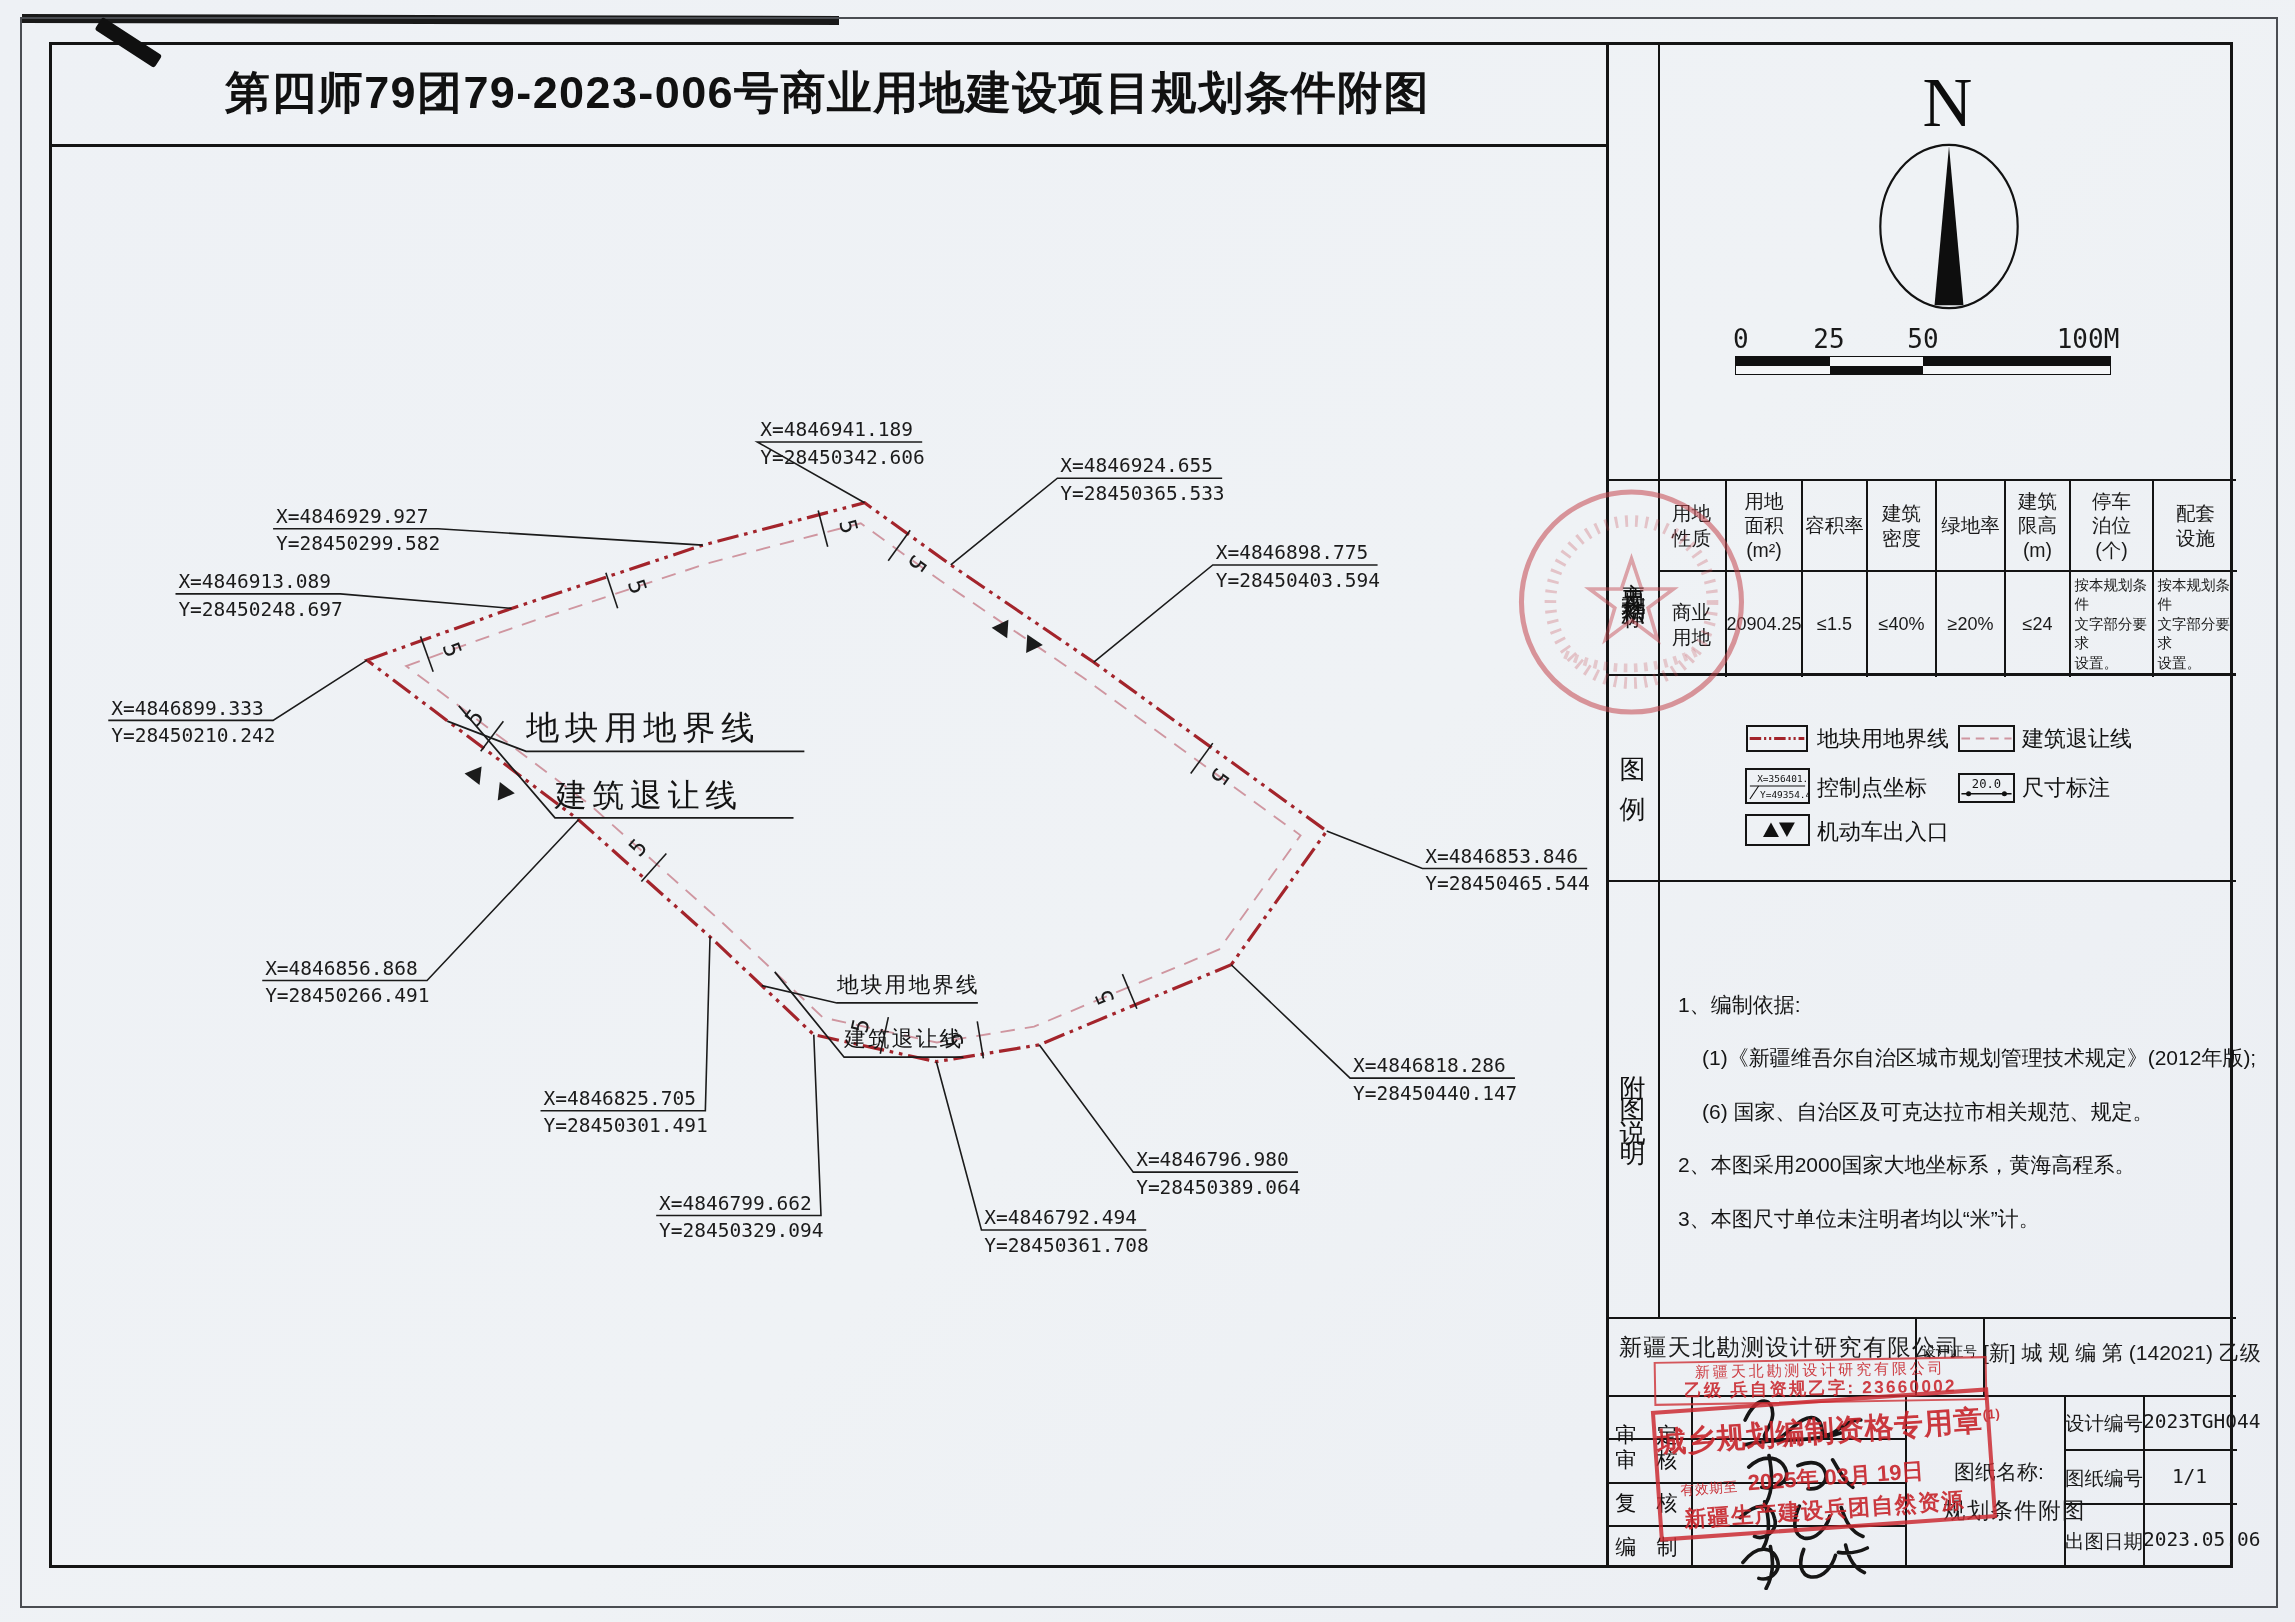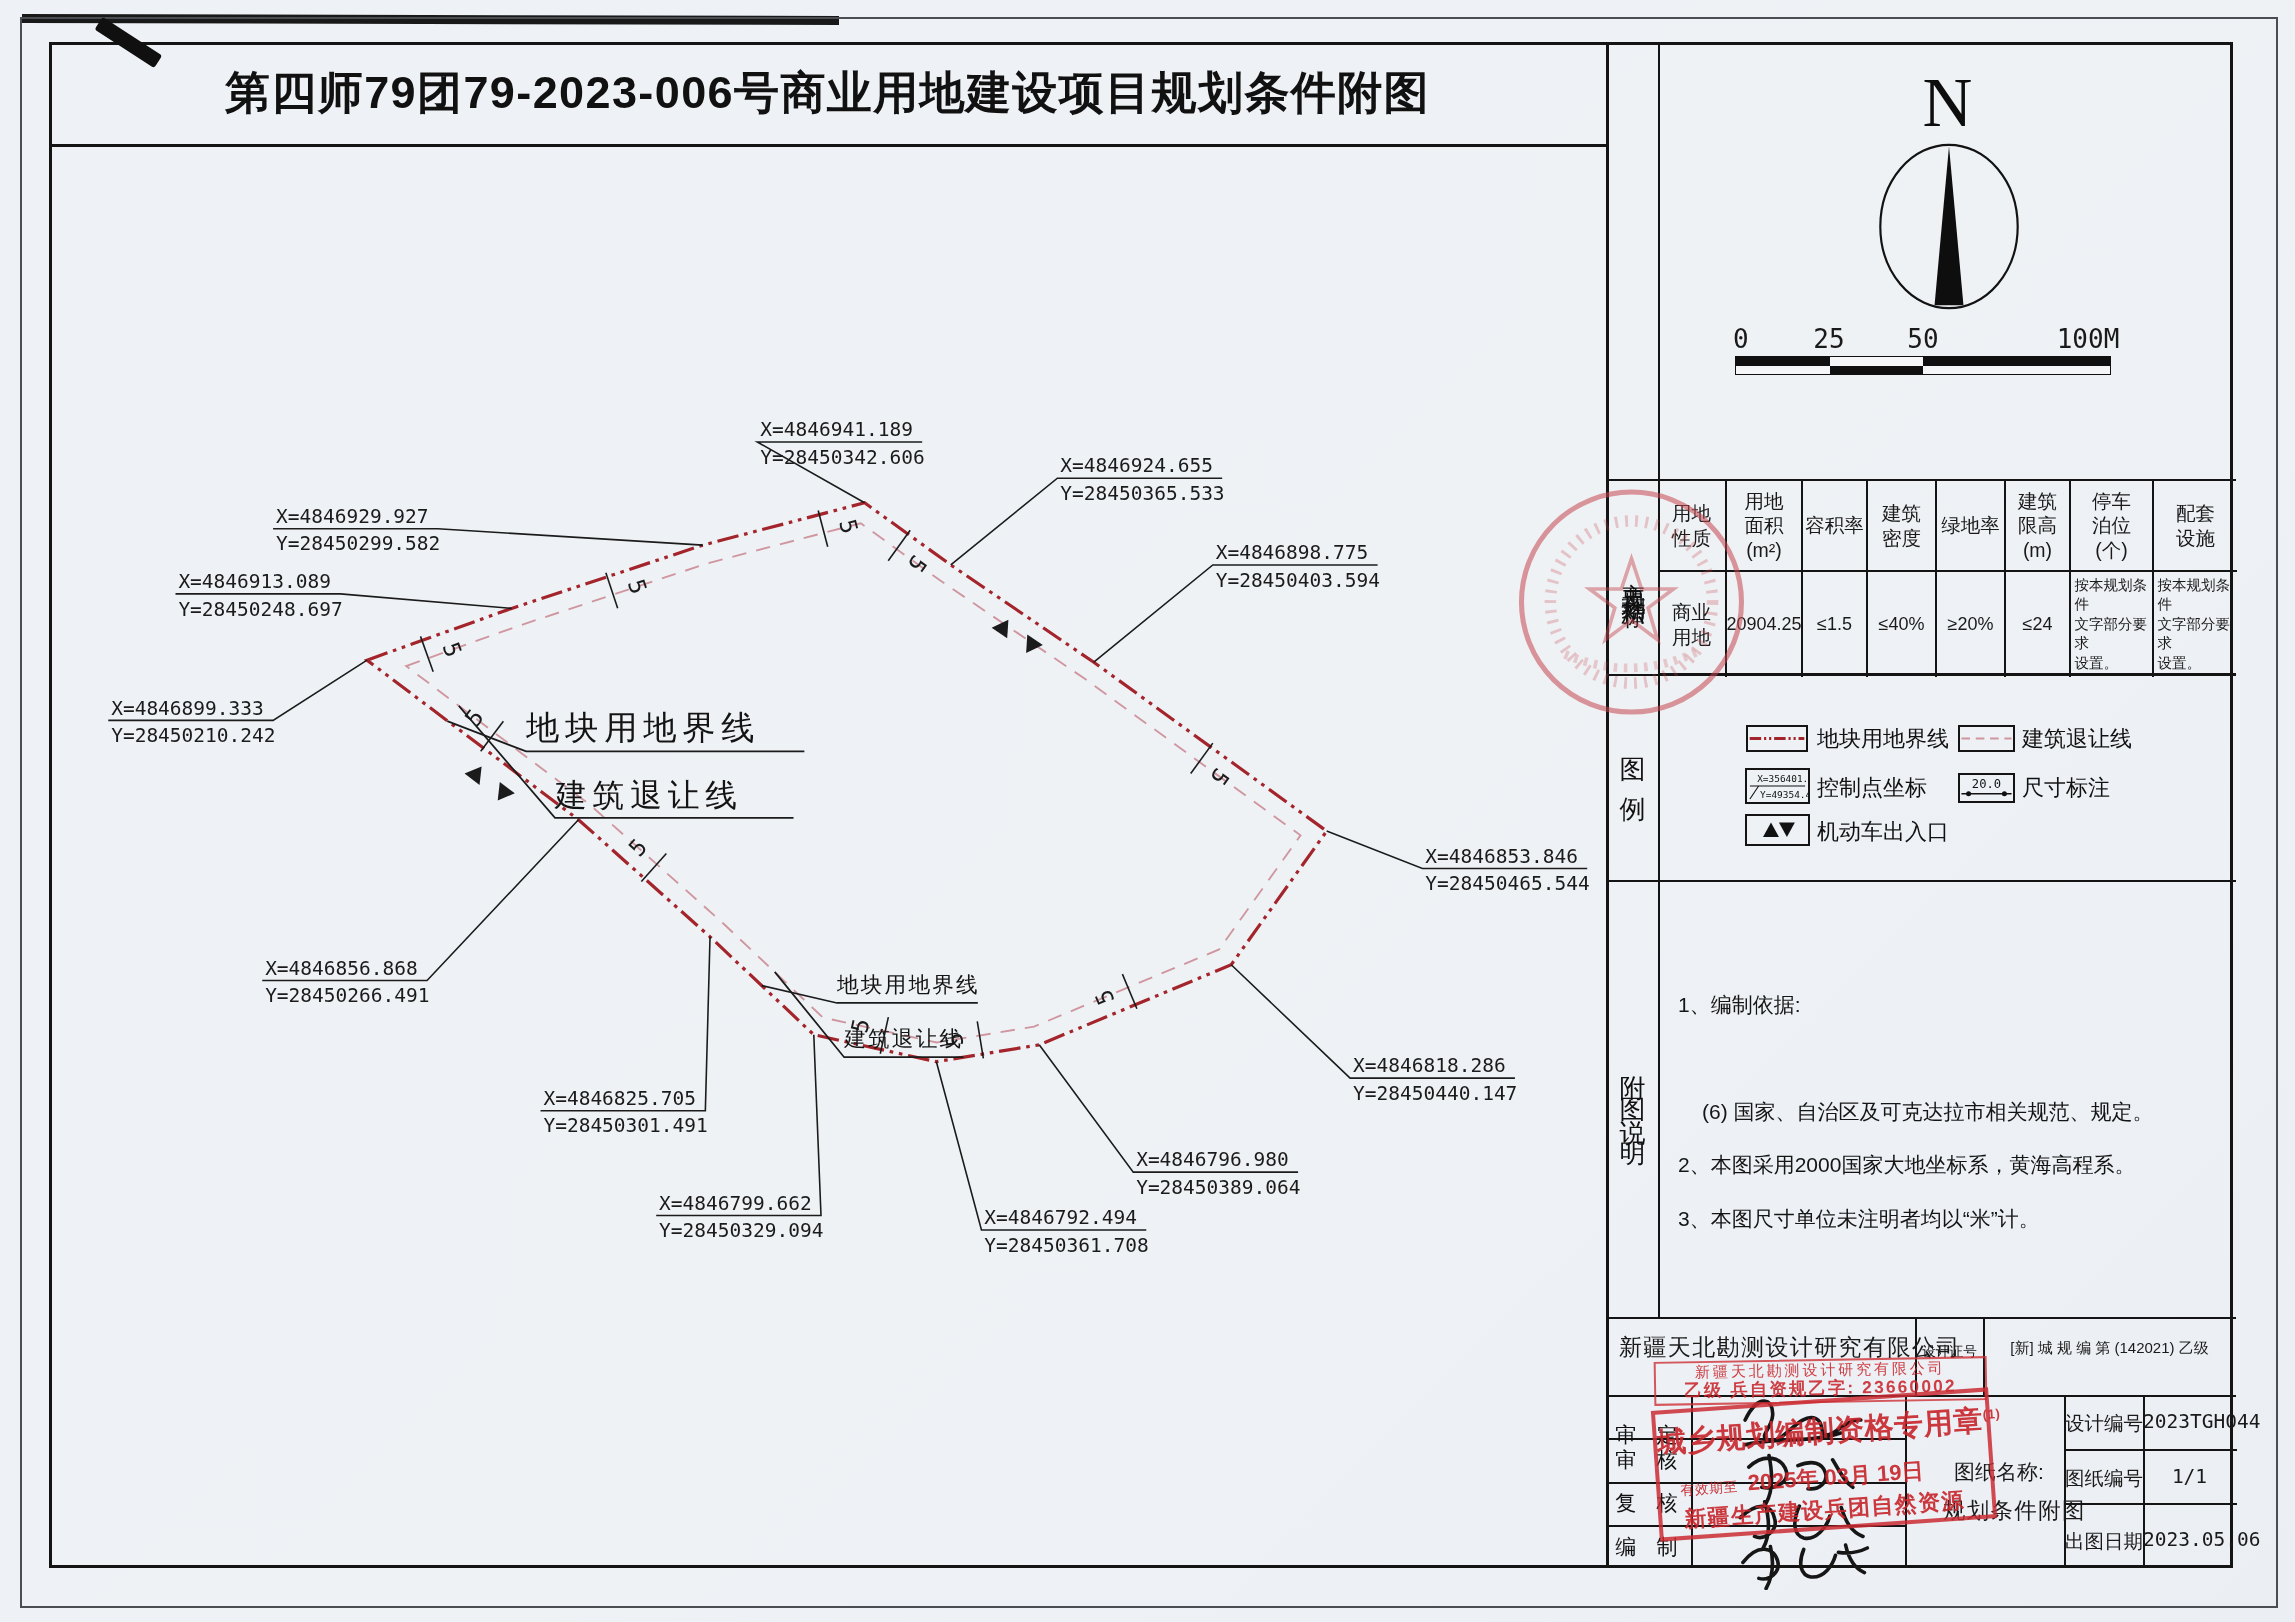--- a/index.html
+++ b/index.html
@@ -56,21 +56,21 @@
   
   .leg-label{font-size:22px;color:#111;position:absolute;white-space:nowrap;}
   .leg-box{position:absolute;border:2.2px solid #141414;background:transparent;}
   
   .note-line{position:absolute;font-size:21px;color:#151515;white-space:nowrap;letter-spacing:0;margin-top:15px;}
   
   .tb{position:absolute;left:0px;top:1275px;width:627px;height:252px;}
   .tb .cell-label{font-size:21px;letter-spacing:7.2px;color:#111;display:flex;align-items:center;justify-content:center;}
   .tb-company{position:absolute;left:10px;top:14.5px;font-size:23px;letter-spacing:1.4px;white-space:nowrap;}
   .tb-lic-label{position:absolute;left:306px;top:26px;width:69px;text-align:center;font-size:13.7px;color:#111;}
-  .tb-license{position:absolute;left:374px;top:22px;width:253px;text-align:center;font-size:15px;white-space:nowrap;}
+  .tb-license{position:absolute;left:374px;top:22px;width:253px;text-align:center;font-size:21px;white-space:nowrap;}
   .tb-name-label{position:absolute;left:345px;top:141px;font-size:21px;}
   .tb-name-value{position:absolute;left:334px;top:178px;font-size:22.4px;letter-spacing:1.4px;}
   .tb-field-label{position:absolute;left:455px;width:80px;text-align:center;font-size:19.5px;}
   .tb-field-value{position:absolute;left:534px;width:93px;text-align:center;font-size:19.5px;
                   font-family:"DejaVu Sans Mono",monospace;}
   
   .stampA{position:absolute;left:1654px;top:1359px;width:329px;height:40px;border:2.2px solid rgba(205,48,52,.8);
           color:rgba(200,38,44,.88);transform:rotate(-1deg);text-align:center;line-height:1.1;z-index:9;}
   .stampA .l1{font-size:15px;letter-spacing:2.9px;margin-top:1.4px;}
   .stampA .l2{font-size:17.3px;font-weight:700;letter-spacing:2.2px;}
@@ -323,20 +323,21 @@
 
     <div class="leg-box" style="left:136px;top:772px;width:61px;height:27.5px">
       <svg width="61" height="27.5" viewBox="0 0 84 38">
         <polygon points="22,29 44,29 33,9" fill="#111"></polygon>
         <polygon points="44,9 66,9 55,29" fill="#111"></polygon>
       </svg>
     </div>
     <div class="leg-label" style="left:208px;top:775px">机动车出入口</div>
 
     <div class="note-line" style="left:69px;top:934px">1、编制依据:</div>
+    <div class="note-line" style="left:93px;top:987px">(1)《新疆维吾尔自治区城市规划管理技术规定》(2012年版);</div>
     <div class="note-line" style="left:93px;top:1041px">(6) 国家、自治区及可克达拉市相关规范、规定。</div>
     <div class="note-line" style="left:69px;top:1094px">2、本图采用2000国家大地坐标系，黄海高程系。</div>
     <div class="note-line" style="left:69px;top:1148px">3、本图尺寸单位未注明者均以“米”计。</div>
 
     <div class="tb">
       <div class="hdiv" style="top:78px;width:627px"></div>
       <div class="vdiv" style="left:306px;height:78px"></div>
       <div class="vdiv" style="left:374px;height:78px"></div>
       <div class="tb-company">新疆天北勘测设计研究有限公司</div>
       <div class="tb-lic-label">设计证号</div>

